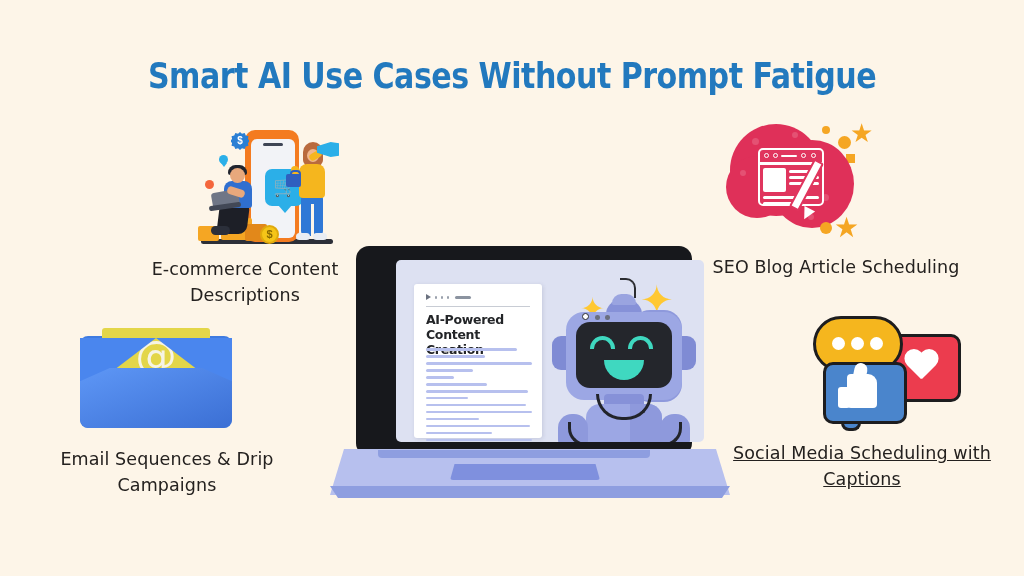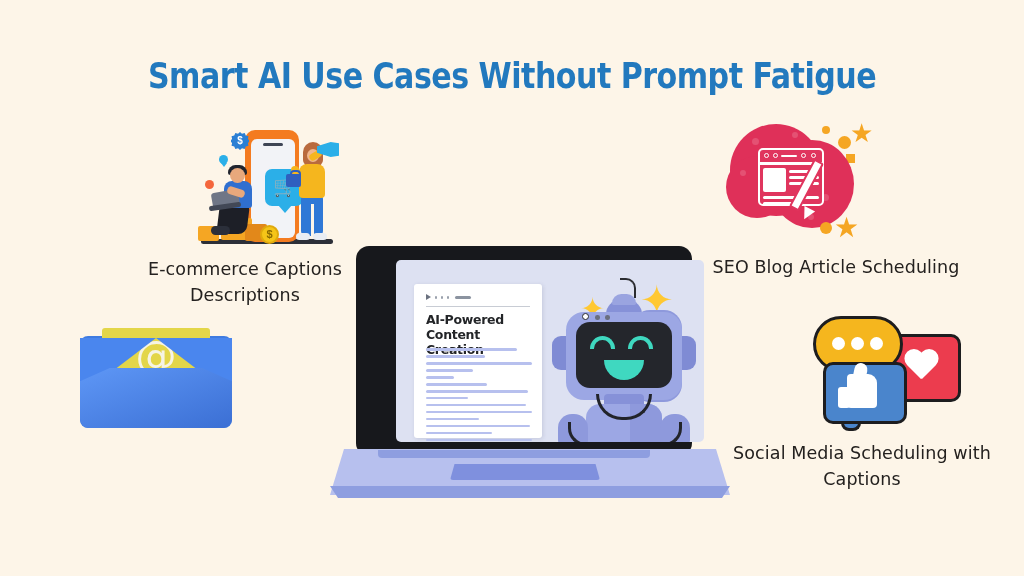--- a/index.html
+++ b/index.html
@@ -36,21 +36,21 @@
     text-align: center;
     font-family: "DejaVu Sans", sans-serif;
     font-size: 17.5px;
     line-height: 26px;
     color: #24211F;
     letter-spacing: 0.1px;
   }
   #cap-ecom   { left: 122px;  top: 256px; width: 246px; }
   #cap-email  { left: 30px;   top: 446px; width: 274px; }
   #cap-seo    { left: 684px;  top: 254px; width: 304px; }
-  #cap-social { left: 718px;  top: 440px; width: 288px; }
+  #cap-social { left: 718px;  top: 440px; width: 288px; text-decoration: underline; }
 
   
   .illus { position: absolute; }
 
   
   #illus-ecom { left: 183px; top: 122px; width: 164px; height: 130px; }
   #illus-ecom .phone-body {
     position: absolute; left: 62px; top: 8px; width: 54px; height: 112px;
     background: #F47B20; border-radius: 10px;
   }
@@ -388,30 +388,31 @@
     <div class="w-face"></div>
     <div class="w-legs"></div>
     <div class="w-shoe1"></div>
     <div class="w-shoe2"></div>
     <div class="w-body"></div>
     <div class="w-bag-arm"></div>
     <div class="w-bag"></div>
     <div class="w-mega-arm"></div>
     <div class="w-megaphone"></div>
   </div>
-  <div class="caption" id="cap-ecom">E-commerce Captions Descriptions</div>
+  <div class="caption" id="cap-ecom">E-commerce Content Descriptions</div>
 
   <div class="illus" id="illus-email">
     <div class="env-back"></div>
     <div class="letter"></div>
     <div class="at">@</div>
     <div class="flap-l"></div>
     <div class="flap-r"></div>
     <div class="front-shade"></div>
   </div>
+  <div class="caption" id="cap-email">Email Sequences &amp; Drip Campaigns</div>
 
   <div class="illus" id="illus-seo">
     <div class="deco deco-circle" style="left:116px;top:18px;width:13px;height:13px;"></div>
     <div class="deco star" style="left:128px;top:2px;font-size:26px;">★</div>
     <div class="deco" style="left:124px;top:36px;width:9px;height:9px;background:#F5A623;"></div>
     <div class="deco deco-circle" style="left:100px;top:8px;width:8px;height:8px;"></div>
     <div class="blob1"></div>
     <div class="blob3"></div>
     <div class="blob2"></div>
     <div class="speck sp1"></div>

